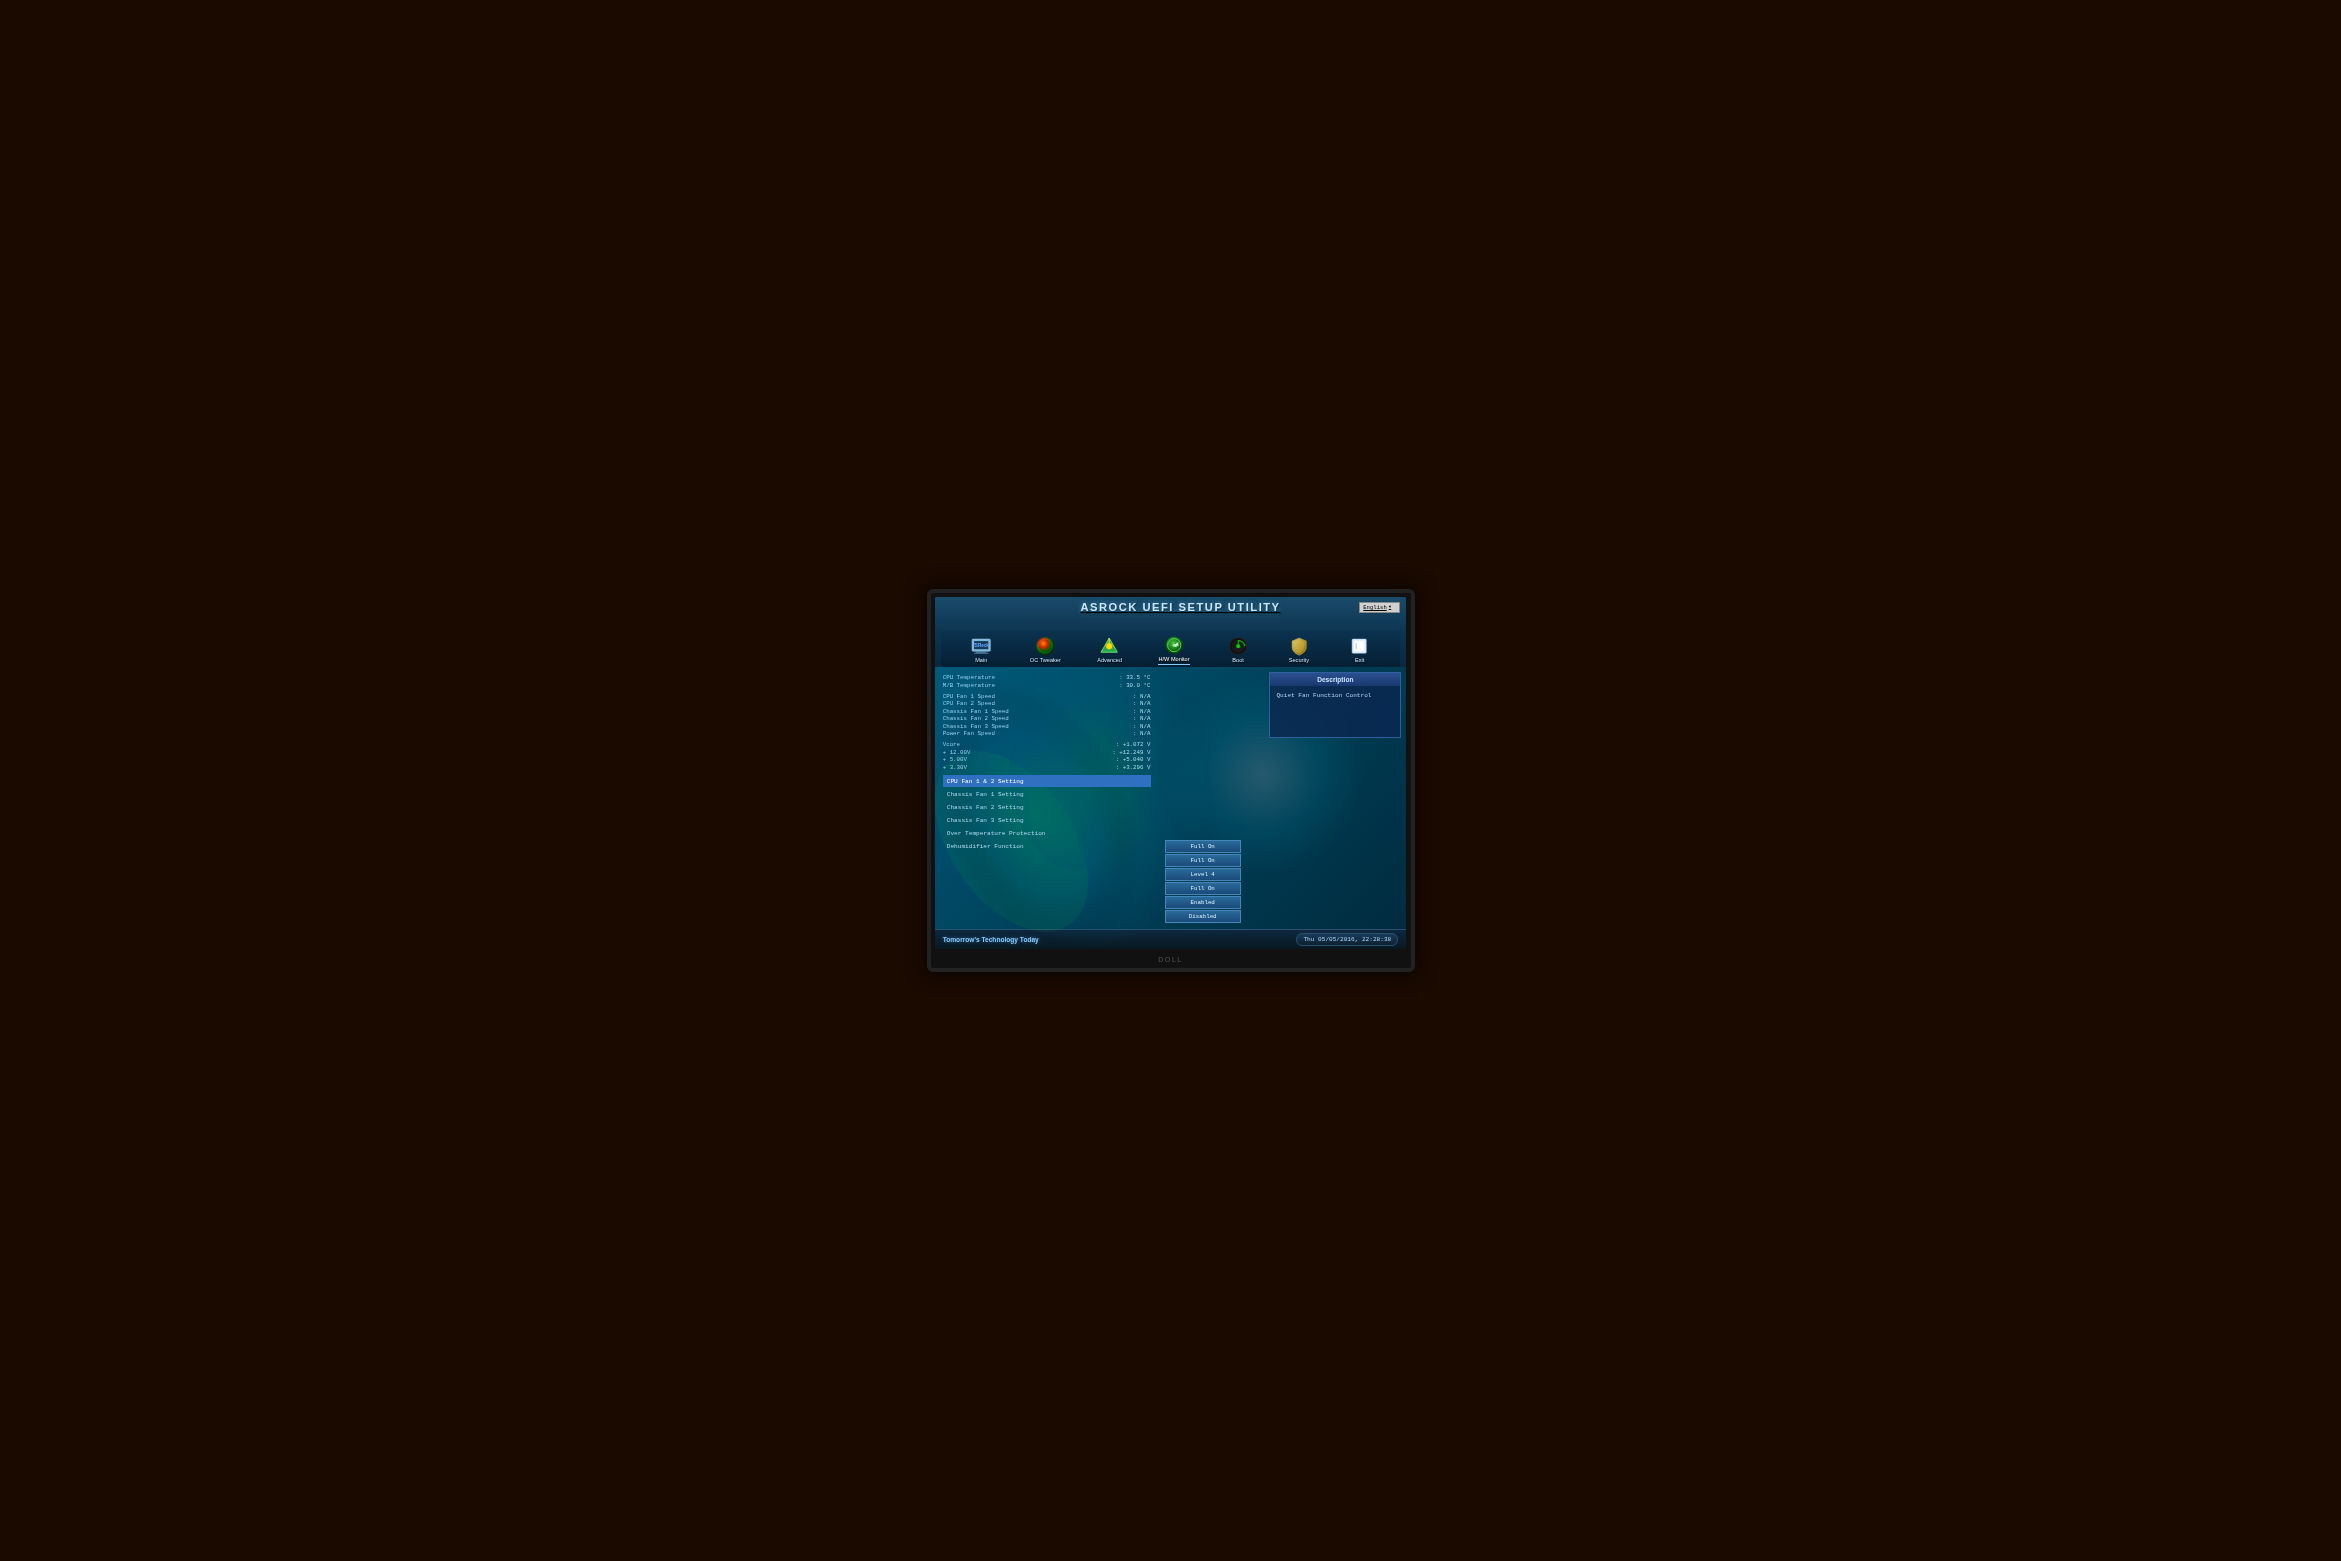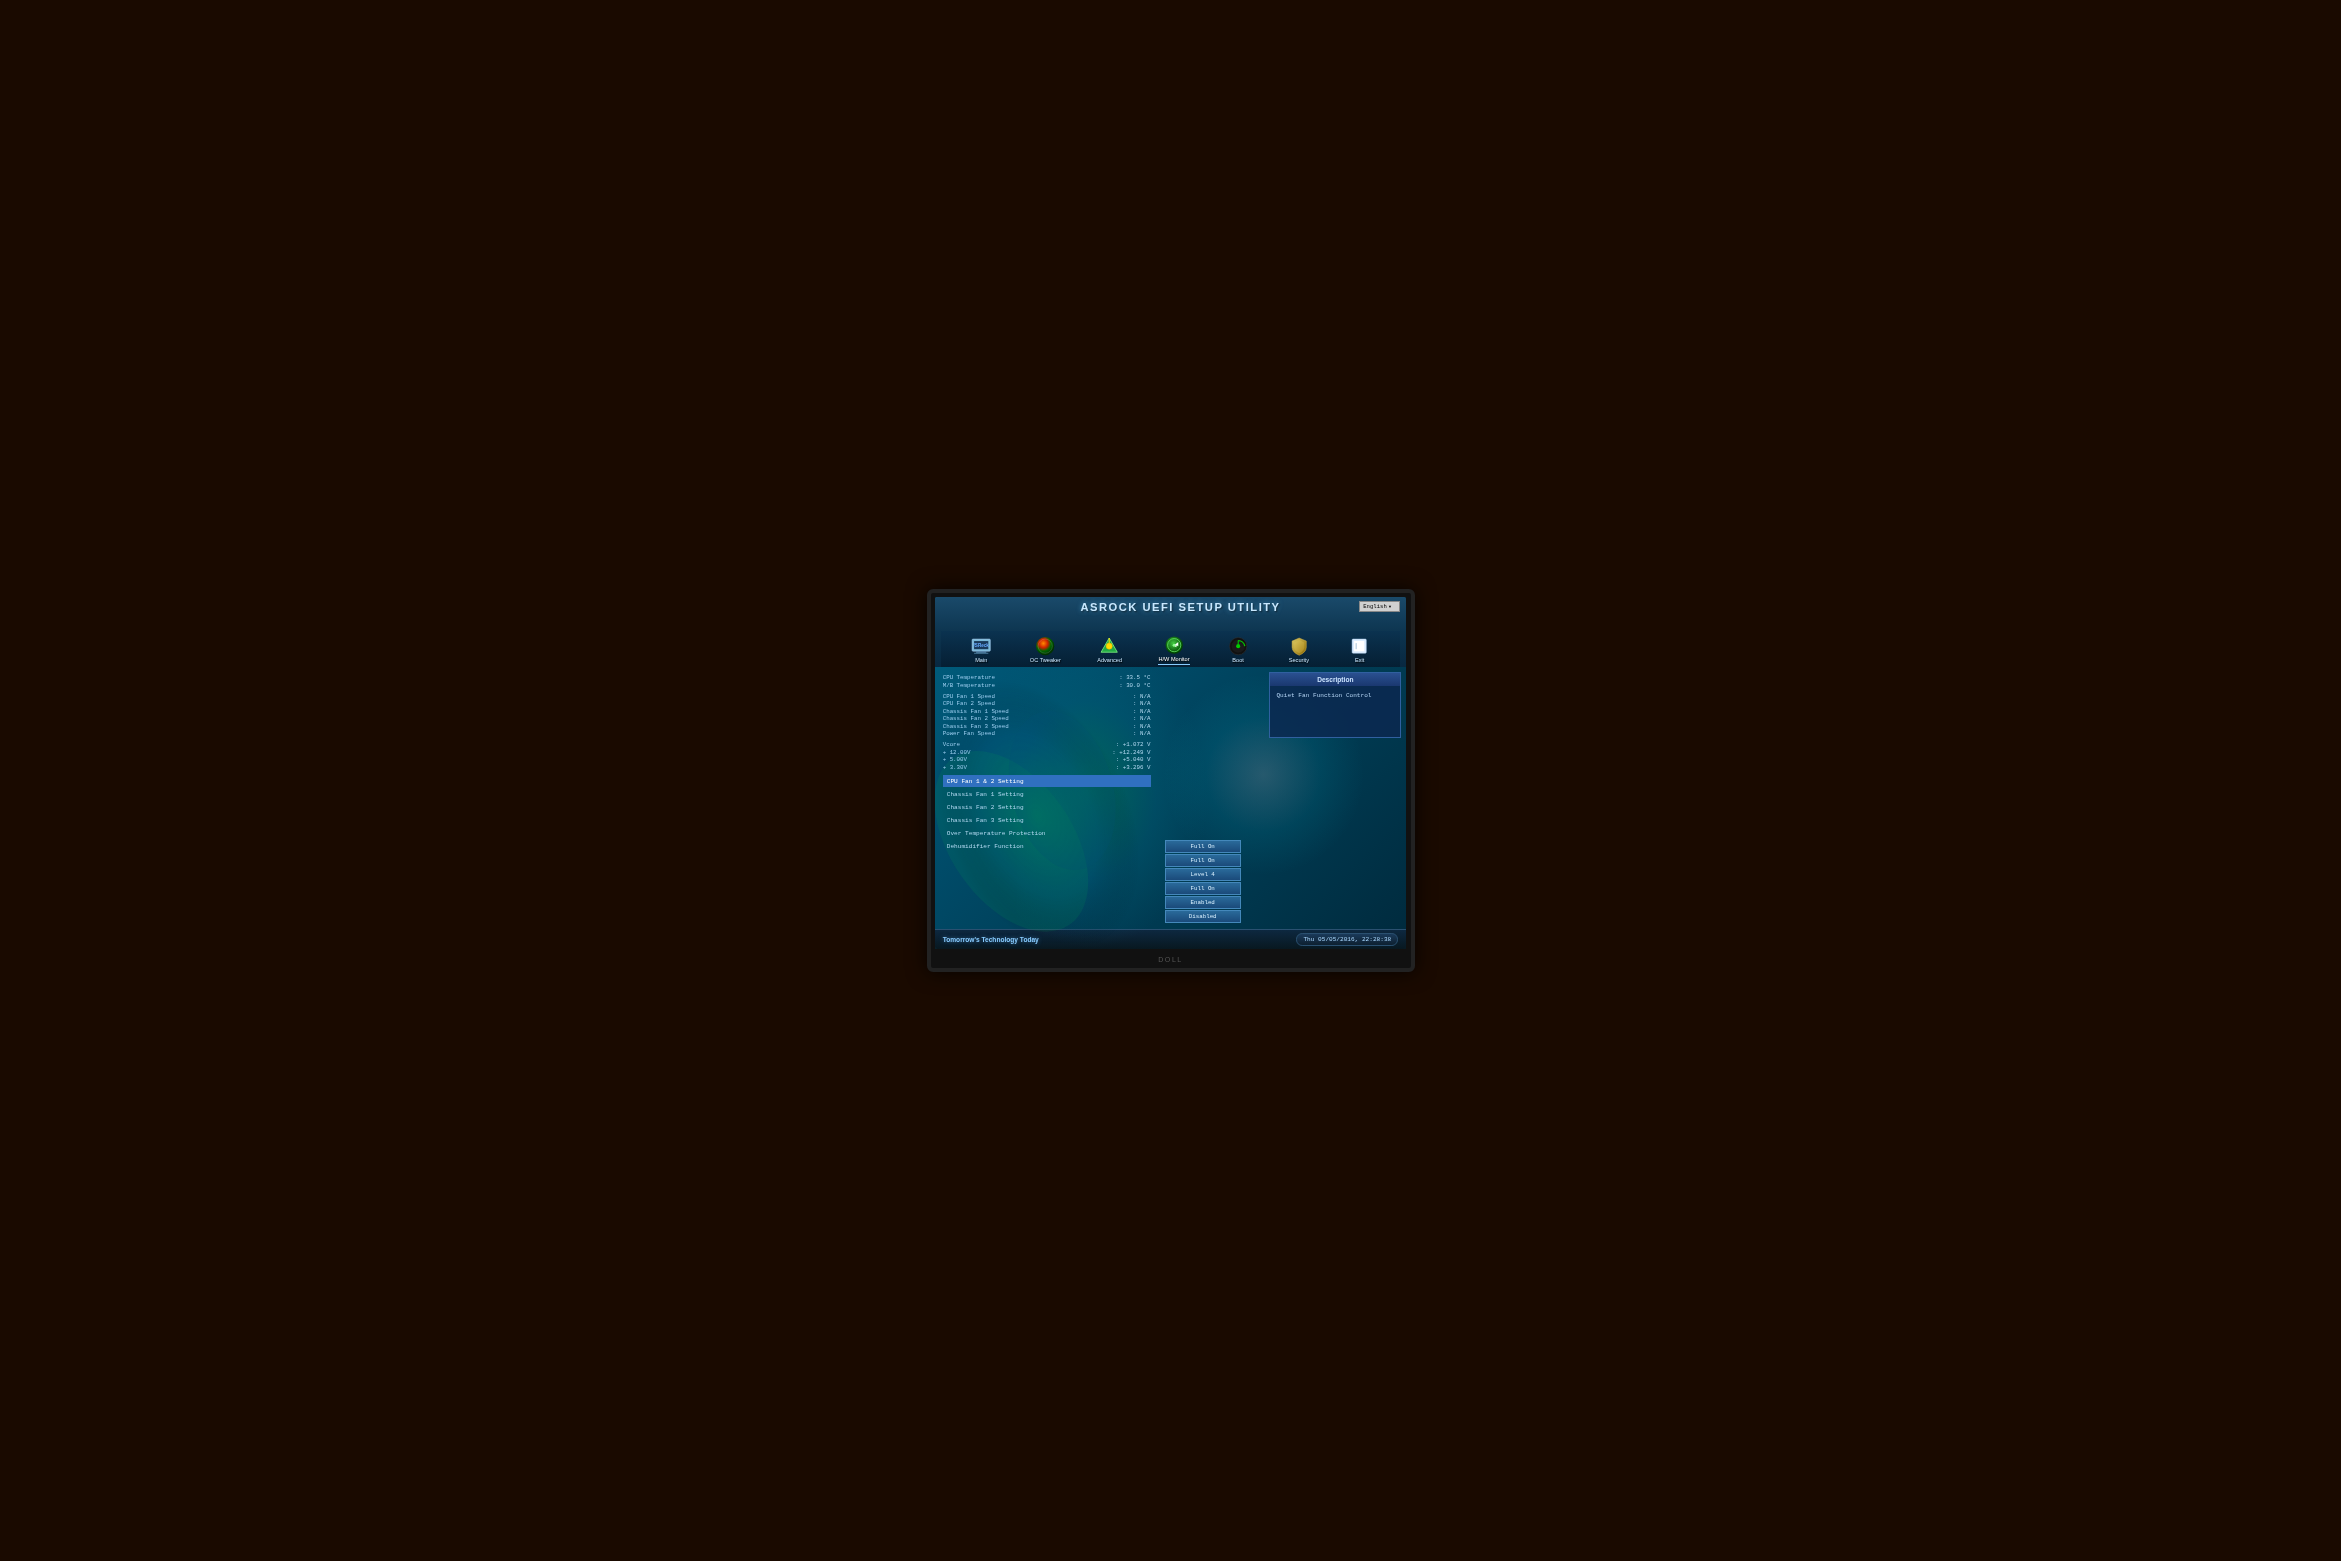--- a/index.html
+++ b/index.html
@@ -53,22 +53,23 @@
 
     
     .header {
       background: linear-gradient(180deg, #1a4a6a 0%, #0d3550 50%, #082840 100%);
       padding: 4.1px 6.1px 0 6.1px;
       position: relative;
     }
     .title-bar {
       display: flex;
       justify-content: space-between;
-      align-items: center;
+      align-items: flex-end;
       margin-bottom: 18px;
+      text-decoration: underline;
     }
     .title {
       color: #c8e8ff;
       font-size: 11.2px;
       font-weight: bold;
       font-family: Arial, sans-serif;
       letter-spacing: 1.5px;
       text-shadow: 0 0 5.1px rgba(100,200,255,0.6), 1px 1px 2px rgba(0,0,0,0.8);
       text-align: center;
       flex: 1;

